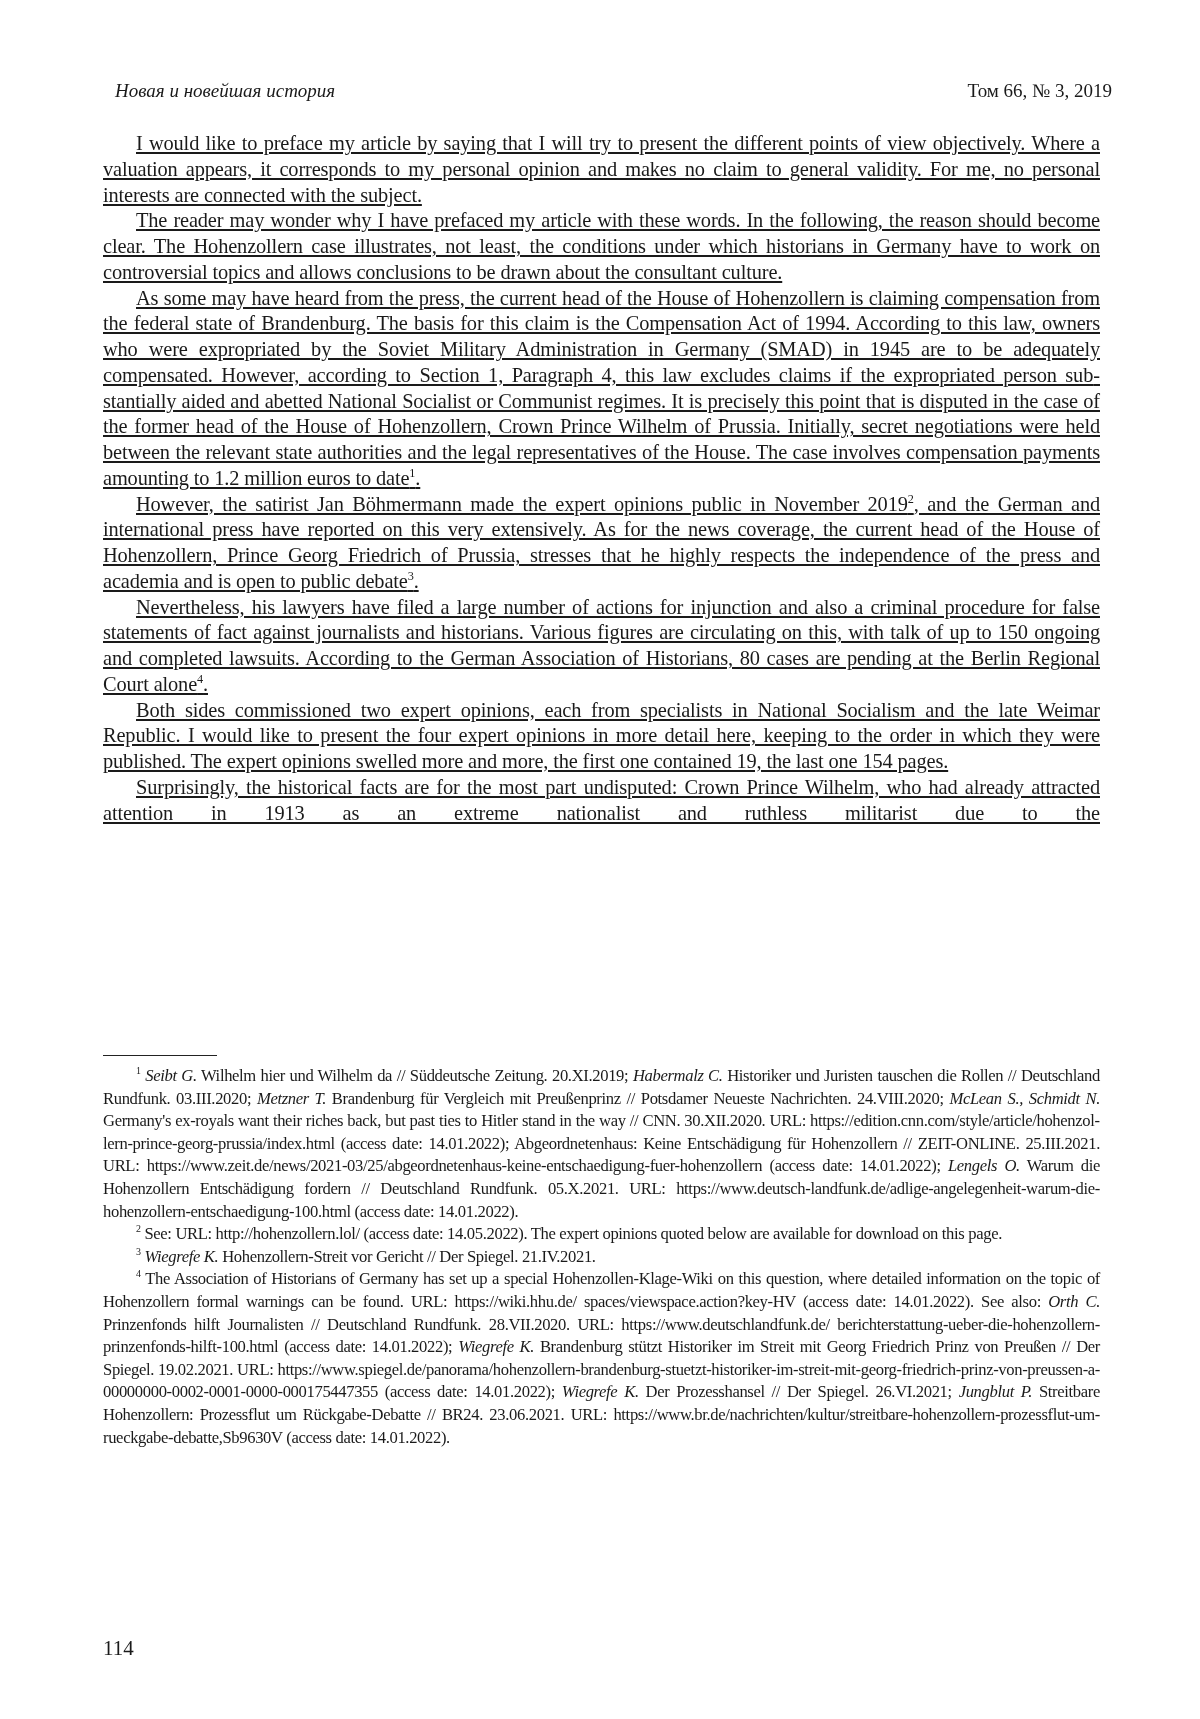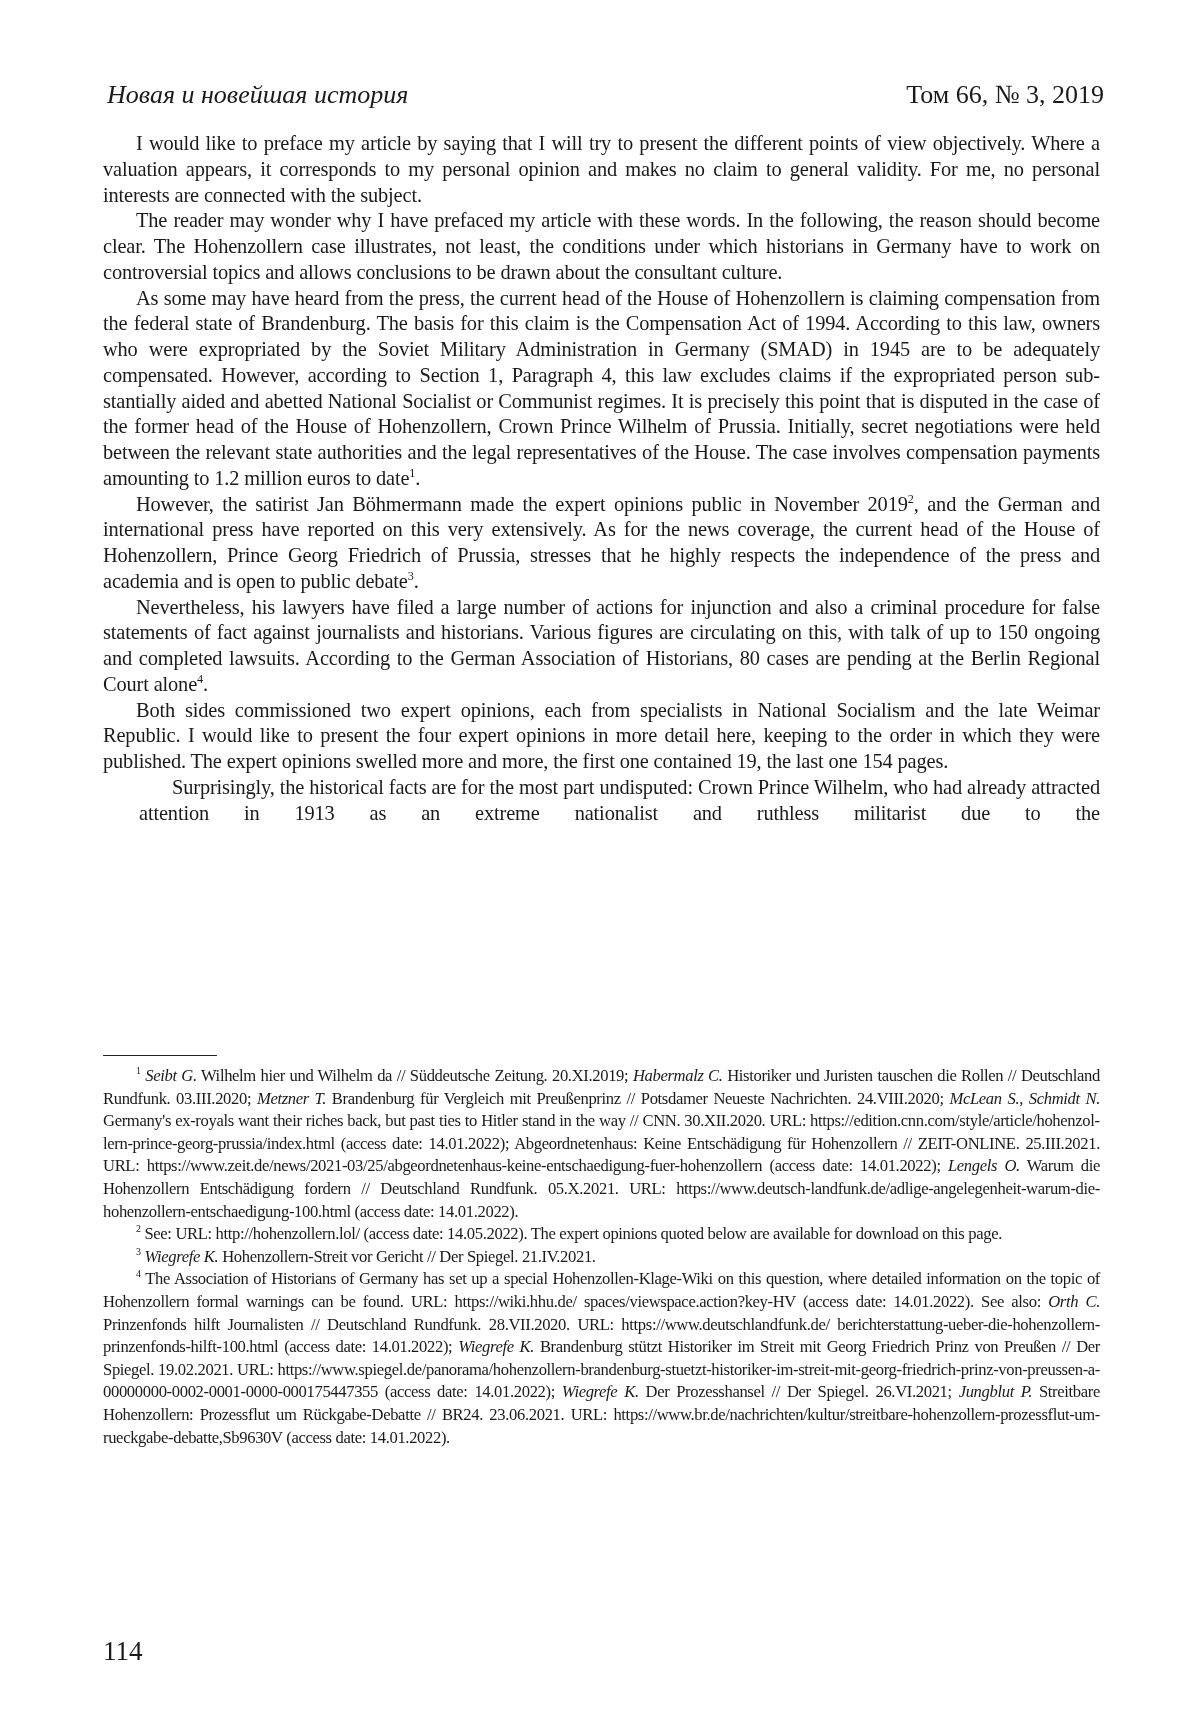--- a/index.html
+++ b/index.html
@@ -1,46 +1,46 @@
 <!DOCTYPE html>
 <html><head>
 <meta charset="utf-8">
 <style>
   html, body { margin: 0; padding: 0; background: #ffffff; }
   body { width: 1200px; height: 1719px; position: relative; overflow: hidden; color: #1a1a1a; }
   .page { position: absolute; left: 103px; top: 0; width: 997px; font-family: "Liberation Serif", serif; }
-  .running-head { position: absolute; top: 80px; left: 4px; width: 997px; height: 30px; font-size: 26px; }
+  .running-head { position: absolute; top: 80px; left: 12px; width: 997px; height: 30px; font-size: 19px; }
   .running-head .left { position: absolute; left: 0; top: 0; font-style: italic; }
   .running-head .right { position: absolute; right: 0; top: 0; }
-  .body-text { position: absolute; top: 131px; left: 0; width: 997px; font-size: 20.4px; line-height: 25.75px; text-align: justify; hyphens: manual; letter-spacing: -0.15px; }
+  .body-text { position: absolute; top: 131px; left: 0; width: 997px; font-size: 20.4px; line-height: 25.75px; text-align: justify; hyphens: manual; letter-spacing: -0.15px; text-decoration: underline; }
   .body-text p { margin: 0; text-indent: 33px; }
   sup { font-size: 0.6em; line-height: 0; vertical-align: super; }
   .rule { position: absolute; top: 1055px; left: 0; width: 114px; height: 0; border-top: 1.5px solid #222; }
   .footnotes { position: absolute; top: 1065px; left: 0; width: 997px; font-size: 16.6px; line-height: 22.6px; text-align: justify; letter-spacing: -0.35px; }
   .footnotes p { margin: 0; text-indent: 33px; }
   .footnotes i { font-style: italic; }
-  .page-number { position: absolute; top: 1636px; left: 0; font-size: 27px; }
+  .page-number { position: absolute; top: 1636px; left: 0; font-size: 21px; }
 </style>
 </head>
 <body>
 
 <div class="page">
   <div class="running-head">
     <span class="left">Новая и новейшая история</span>
     <span class="right">Том 66, № 3, 2019</span>
   </div>
 
   <div class="body-text">
     <p><span>I would like to preface my article by saying that I will try to present the different points of view objectively. Where a valuation appears, it corresponds to my personal opinion and makes no claim to general validity. For me, no personal interests are connected with the subject.</span></p>
     <p><span>The reader may wonder why I have prefaced my article with these words. In the following, the reason should become clear. The Hohenzollern case illustrates, not least, the conditions under which historians in Germany have to work on controversial topics and allows conclusions to be drawn about the consultant culture.</span></p>
     <p><span>As some may have heard from the press, the current head of the House of Hohenzollern is claiming compensation from the federal state of Brandenburg. The basis for this claim is the Compensation Act of 1994. According to this law, owners who were expropriated by the Soviet Military Administration in Germany (SMAD) in 1945 are to be adequately compensated. How­ever, according to Section 1, Paragraph 4, this law excludes claims if the expropriated person sub­stantially aided and abetted National Socialist or Communist regimes. It is precisely this point that is disputed in the case of the former head of the House of Hohenzollern, Crown Prince Wil­helm of Prussia. Initially, secret negotiations were held between the relevant state authorities and the legal representatives of the House. The case involves compensation payments amounting to 1.2 million euros to date</span><sup>1</sup><span>.</span></p>
     <p><span>However, the satirist Jan Böhmermann made the expert opinions public in November 2019</span><sup>2</sup><span>, and the German and international press have reported on this very extensively. As for the news coverage, the current head of the House of Hohenzollern, Prince Georg Friedrich of Prussia, stresses that he highly respects the independence of the press and academia and is open to public debate</span><sup>3</sup><span>.</span></p>
     <p><span>Nevertheless, his lawyers have filed a large number of actions for injunction and also a crim­inal procedure for false statements of fact against journalists and historians. Various figures are circulating on this, with talk of up to 150 ongoing and completed lawsuits. According to the German Association of Historians, 80 cases are pending at the Berlin Regional Court alone</span><sup>4</sup><span>.</span></p>
     <p><span>Both sides commissioned two expert opinions, each from specialists in National Socialism and the late Weimar Republic. I would like to present the four expert opinions in more detail here, keeping to the order in which they were published. The expert opinions swelled more and more, the first one contained 19, the last one 154 pages.</span></p>
-    <p style="text-align-last: justify; margin-left: 36px;"><span>Surprisingly, the historical facts are for the most part undisputed: Crown Prince Wilhelm, who had already attracted attention in 1913 as an extreme nationalist and ruthless militarist due to the</span></p>
+    <p style="text-align-last: justify;"><span>Surprisingly, the historical facts are for the most part undisputed: Crown Prince Wilhelm, who had already attracted attention in 1913 as an extreme nationalist and ruthless militarist due to the</span></p>
   </div>
 
   <div class="rule"></div>
 
   <div class="footnotes" id="footnotes">
       <p><sup>1</sup> <i>Seibt G.</i><span> Wilhelm hier und Wilhelm da // Süddeutsche Zeitung. 20.XI.2019; </span><i>Habermalz C.</i><span> Historiker und Juristen tauschen die Rollen // Deutschland Rundfunk. 03.III.2020; </span><i>Metzner T.</i><span> Brandenburg für Vergleich mit Preußenprinz // Potsdamer Neueste Nachrichten. 24.VIII.2020; </span><i>McLean S., Schmidt N.</i><span> Germany's ex-royals want their riches back, but past ties to Hitler stand in the way // CNN. 30.XII.2020. URL: https://edition.cnn.com/style/article/hohenzol­lern-prince-georg-prussia/index.html (access date: 14.01.2022); Abgeordnetenhaus: Keine Entschädigung für Hohen­zollern // ZEIT-ONLINE. 25.III.2021. URL: https://www.zeit.de/news/2021-03/25/abgeordnetenhaus-keine-ent­schaedigung-fuer-hohenzollern (access date: 14.01.2022); </span><i>Lengels O.</i><span> Warum die Hohenzollern Entschädigung for­dern // Deutschland Rundfunk. 05.X.2021. URL: https://www.deutsch-landfunk.de/adlige-angelegenheit-warum-die-hohenzollern-entschaedigung-100.html (access date: 14.01.2022).</span></p>
       <p><sup>2</sup> <span>See: URL: http://hohenzollern.lol/ (access date: 14.05.2022). The expert opinions quoted below are available for download on this page.</span></p>
       <p><sup>3</sup> <i>Wiegrefe K.</i><span> Hohenzollern-Streit vor Gericht // Der Spiegel. 21.IV.2021.</span></p>
       <p><sup>4</sup> <span>The Association of Historians of Germany has set up a special Hohenzollen-Klage-Wiki on this question, where detailed information on the topic of Hohenzollern formal warnings can be found. URL: https://wiki.hhu.de/ spaces/viewspace.action?key-HV (access date: 14.01.2022). See also: </span><i>Orth C.</i><span> Prinzenfonds hilft Journalisten // Deutschland Rundfunk. 28.VII.2020. URL: https://www.deutschlandfunk.de/ berichterstattung-ueber-die-hohen­zollern-prinzenfonds-hilft-100.html (access date: 14.01.2022); </span><i>Wiegrefe K.</i><span> Brandenburg stützt Historiker im Streit mit Georg Friedrich Prinz von Preußen // Der Spiegel. 19.02.2021. URL: https://www.spiegel.de/panorama/hohenzol­lern-brandenburg-stuetzt-historiker-im-streit-mit-georg-friedrich-prinz-von-preussen-a-00000000-0002-0001-0000-000175447355 (access date: 14.01.2022); </span><i>Wiegrefe K.</i><span> Der Prozesshansel // Der Spiegel. 26.VI.2021; </span><i>Jungblut P.</i><span> Streitbare Hohenzollern: Prozessflut um Rückgabe-Debatte // BR24. 23.06.2021. URL: https://www.br.de/na­chrichten/kultur/streitbare-hohenzollern-prozessflut-um-rueckgabe-debatte,Sb9630V (access date: 14.01.2022).</span></p>
     </div>

